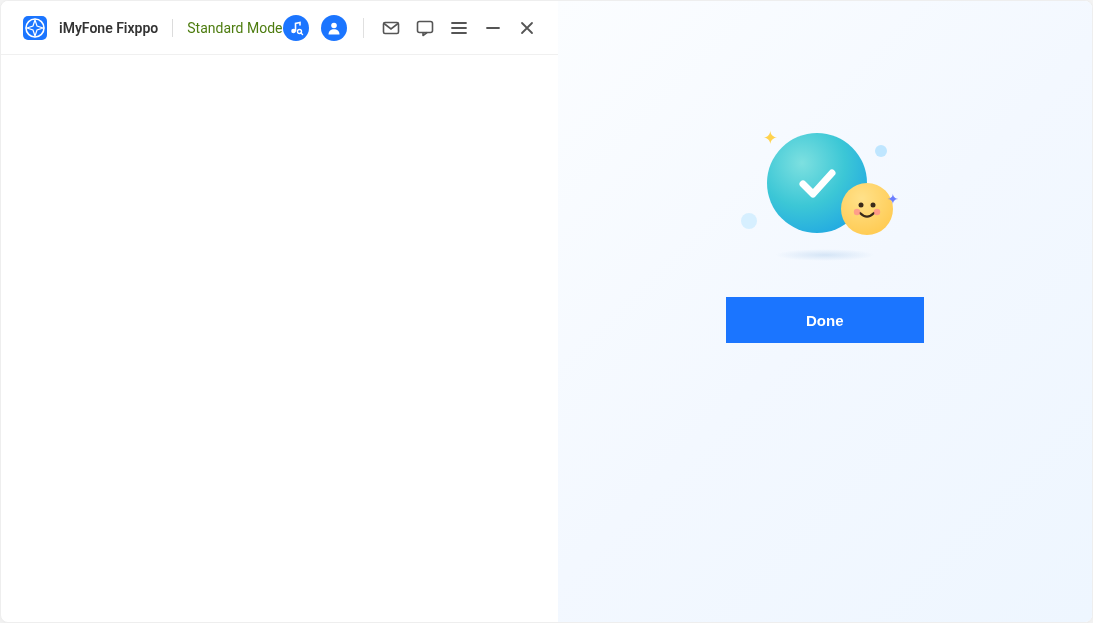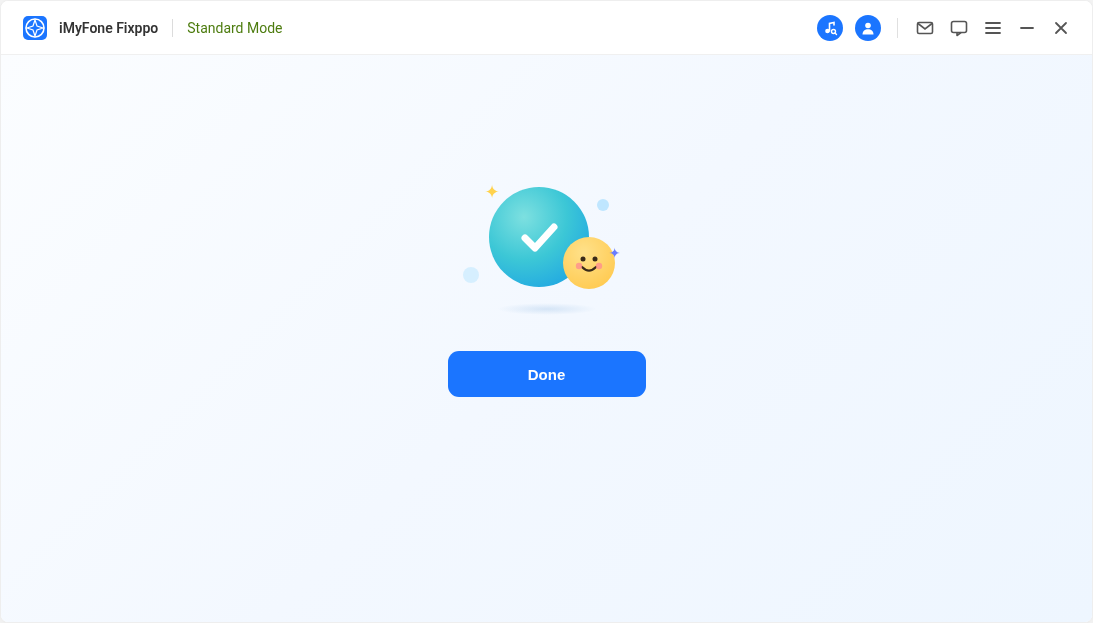--- a/index.html
+++ b/index.html
@@ -10,21 +10,21 @@
     height: 623px;
     overflow: hidden;
   }
   .window {
     width: 1093px;
     height: 623px;
     background: #fff;
     border-radius: 8px;
     box-shadow: 0 2px 12px rgba(0,0,0,0.05);
     display: flex;
-    flex-direction: column;
+    flex-direction: row;
     overflow: hidden;
     border: 1px solid #eee;
   }
   .titlebar {
     height: 54px;
     display: flex;
     align-items: center;
     padding: 0 20px;
     border-bottom: 1px solid #f0f0f0;
     background: #fff;
@@ -175,21 +175,21 @@
     color: #4a4a4a;
     margin-bottom: 22px;
     box-shadow: 0 1px 2px rgba(0,0,0,0.02);
   }
   .done-btn {
     width: 198px;
     height: 46px;
     background: #1b75ff;
     color: #fff;
     border: none;
-    border-radius: 11px;
+    border-radius: 0;
     font-size: 15px;
     font-weight: 600;
     cursor: pointer;
   }
 </style>
 </head>
 <body>
 
 <div class="window">
   <div class="titlebar">

